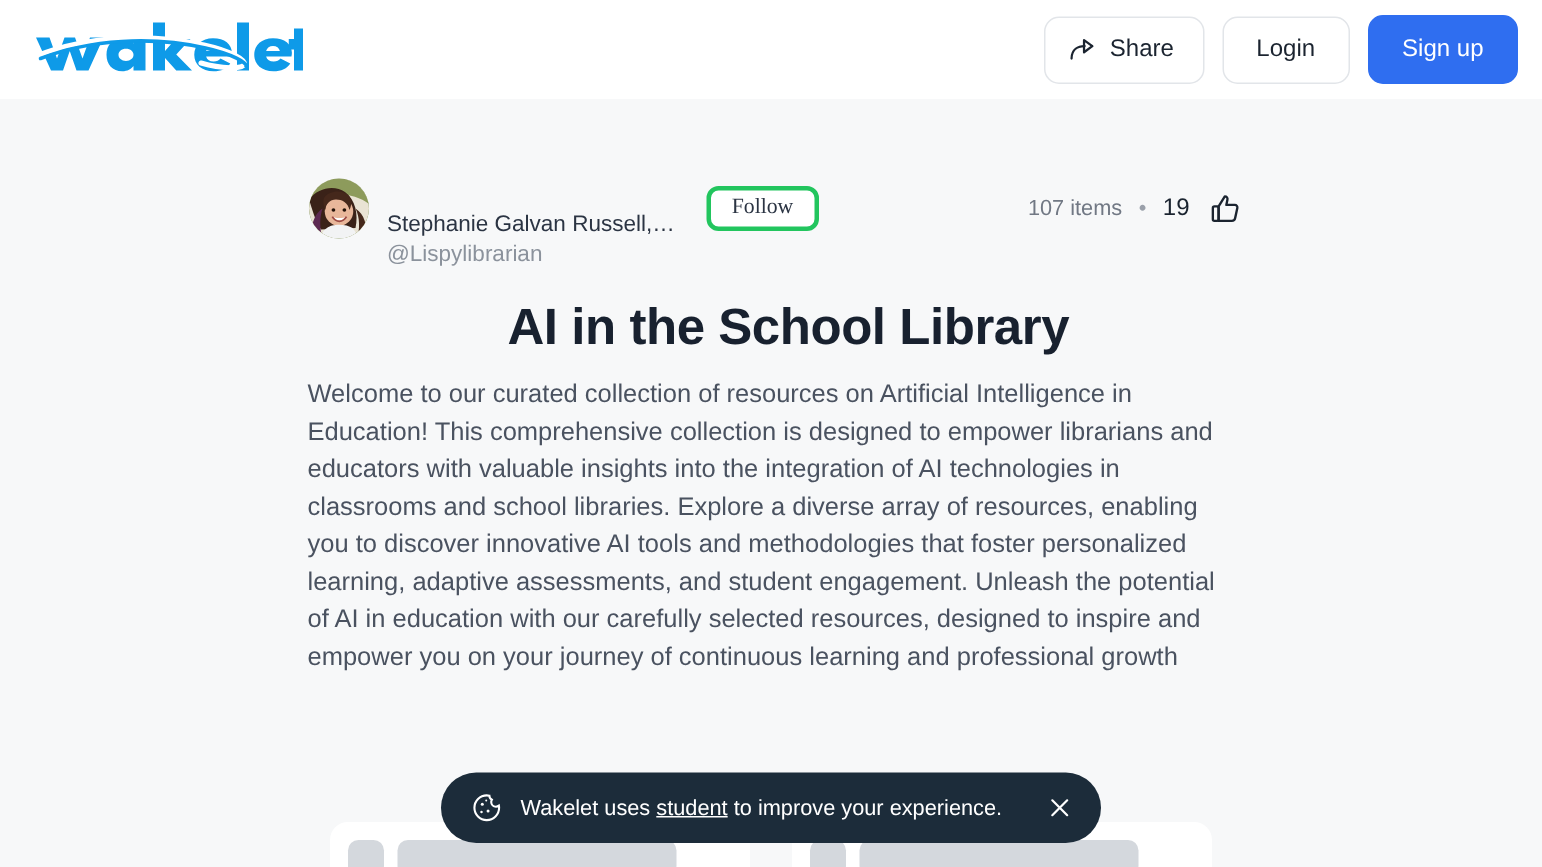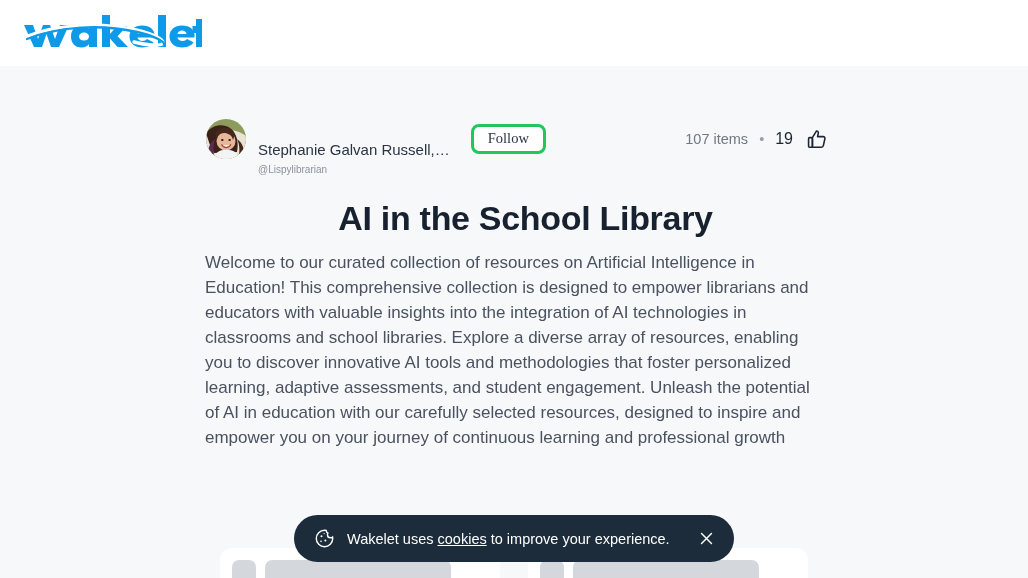--- a/index.html
+++ b/index.html
@@ -122,21 +122,21 @@
   }
   .author-name {
     font-size: 15px;
     color: #2b3443;
     line-height: 18px;
     white-space: nowrap;
     overflow: hidden;
     text-overflow: ellipsis;
   }
   .author-handle {
-    font-size: 10px;
+    font-size: 15px;
     color: #8b929c;
     line-height: 17px;
     white-space: nowrap;
   }
 
   .btn-follow {
     height: 30px;
     padding: 0 14px;
     font-size: 14.5px;
     background: #ffffff;
@@ -301,20 +301,37 @@
         <path d="M160 12.5 C152.5 12.5 147.5 17 147.5 23.5 C147.5 30 152.5 34.5 160.3 34.5 C165.5 34.5 169.5 32.6 171.5 29.3 L165 26 C164 27.3 162.5 28 160.5 28 C157.8 28 156 26.8 155.4 24.6 L172.3 24.6 C172.5 23.9 172.6 23 172.6 22.2 C172.6 16.5 167.8 12.5 160 12.5 Z M155.4 21 C156 18.8 157.7 17.6 160 17.6 C162.4 17.6 164.1 18.8 164.6 21 Z"></path>
 
         <path d="M174 6 L182 6 L182 13 L187 13 L187 20 L182 20 L182 34 L174 34 L174 20 L170.5 20 L170.5 13 L174 13 Z"></path>
       </g>
 
       <path d="M3 24 C35 11 78 9 114 17 C132 21 142 27 141 30 C140 33 126 33 112 29" fill="none" stroke="#ffffff" stroke-width="3.4" stroke-linecap="round"></path>
       <path d="M5 26 C38 13 80 11 115 19 C133 23 143 29 142 31" fill="none" stroke="#0e9ae8" stroke-width="2.4" stroke-linecap="round"></path>
     </svg>
   </div>
 
+  <div class="header-actions">
+    <button class="btn btn-share">
+      <svg class="share-icon" width="19" height="19" viewBox="0 0 24 24" fill="none" stroke="#1b2430" stroke-width="1.9" stroke-linecap="round" stroke-linejoin="round">
+        <path d="M3 19 C3 11 8.5 8.5 14 8.5"></path>
+        <path d="M13.5 3.5 L20.5 8.6 L13.5 13.7 Z" fill="none"></path>
+      </svg>
+      <span>Share</span>
+    </button>
+
+    <button class="btn btn-login">
+      <span>Login</span>
+    </button>
+
+    <button class="btn btn-signup">
+      <span>Sign up</span>
+    </button>
+  </div>
 </div>
 
 <div class="author-bar">
 
   <div class="author-left">
     <div class="avatar">
       <svg width="40" height="40" viewBox="0 0 40 40">
         <defs>
           <clipPath id="avclip">
               <circle cx="20" cy="20" r="20"></circle>
@@ -377,21 +394,21 @@
 <div class="cookie-banner">
   <svg class="cookie-icon" width="21" height="21" viewBox="0 0 24 24" fill="none" stroke="#ffffff" stroke-width="1.6">
     <path d="M12 2.6 C6.8 2.6 2.6 6.8 2.6 12 C2.6 17.2 6.8 21.4 12 21.4 C17.2 21.4 21.4 17.2 21.4 12 C21.4 11.4 21.35 10.9 21.25 10.4 C20.6 10.9 19.8 11.2 19 11.2 C17 11.2 15.4 9.6 15.4 7.6 C15.4 6.9 15.6 6.3 15.9 5.8 C14.8 5.2 14 4 14 2.8 C13.4 2.67 12.7 2.6 12 2.6 Z"></path>
     <circle cx="8.6" cy="9.3" r="1.15" fill="#ffffff" stroke="none"></circle>
     <circle cx="13" cy="14.4" r="1.15" fill="#ffffff" stroke="none"></circle>
     <circle cx="8" cy="15.2" r="0.95" fill="#ffffff" stroke="none"></circle>
     <circle cx="11.6" cy="6.4" r="0.75" fill="#ffffff" stroke="none"></circle>
   </svg>
 
   <div class="cookie-text">
-    <span>Wakelet uses </span><a class="cookie-link">cookies</a><span> to improve your experience.</span>
+    <span>Wakelet uses </span><a class="cookie-link">student</a><span> to improve your experience.</span>
   </div>
 
   <button class="cookie-close">
     <svg width="17" height="17" viewBox="0 0 24 24" fill="none" stroke="#ffffff" stroke-width="2.1" stroke-linecap="round">
       <path d="M5 5 L19 19 M19 5 L5 19"></path>
     </svg>
   </button>
 </div>
 
 </body></html>

